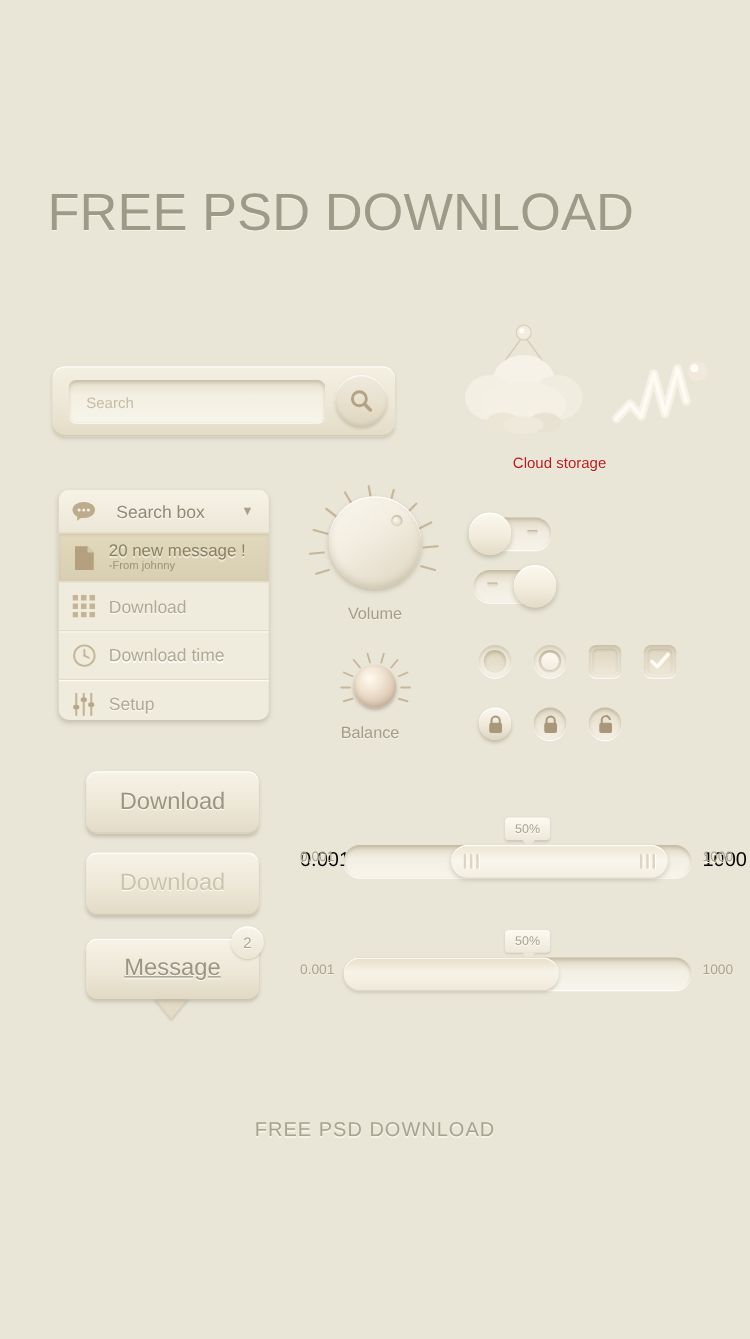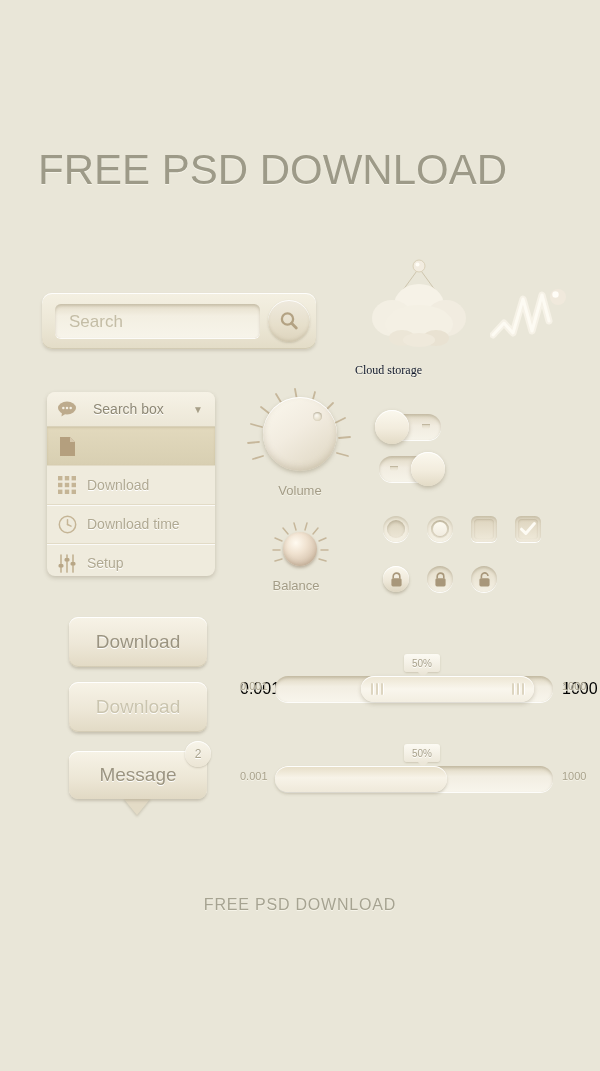--- a/index.html
+++ b/index.html
@@ -47,21 +47,21 @@
     left:13px;top:11px;width:205px;height:34px;
     border-radius:6px;
     background:linear-gradient(180deg,#e4ddc9 0%,#f3efe2 35%,#f7f4ea 100%);
     box-shadow:0 2px 3px rgba(140,128,100,.33) inset,
                0 1px 0 rgba(255,255,255,.85);
   }
   #search-input{
     position:absolute;left:12px;top:6px;width:180px;height:22px;
     border:0;background:transparent;outline:none;
     font-family:"Liberation Sans",sans-serif;
-    font-size:17px;color:#b3ad97;
+    font-size:12px;color:#b3ad97;
   }
   #search-input::placeholder{color:#c4bda6;}
   #search-button{
     left:226px;top:7px;width:42px;height:42px;border-radius:50%;
     background:linear-gradient(180deg,#efeade 0%,#e6dfcb 60%,#ddd4bd 100%);
     box-shadow:0 1px 0 rgba(255,255,255,.9) inset,
                0 -2px 3px rgba(150,138,108,.22) inset,
                0 1px 2px rgba(120,110,85,.25);
     display:flex;align-items:center;justify-content:center;
   }
@@ -94,21 +94,21 @@
   #mb-row-message{
     background:linear-gradient(180deg,#e2d9bd 0%,#d8cfb2 100%);
     box-shadow:0 1px 2px rgba(150,138,105,.25) inset;
   }
   #mb-row-message .mb-title{font-size:13.5px;color:#8a7f62;line-height:13px;text-shadow:0 1px 0 rgba(255,255,255,.55);}
   #mb-row-message .mb-sub{font-size:9px;color:#9c9176;line-height:11px;}
   .mb-icon{width:40px;display:flex;align-items:center;justify-content:center;flex:0 0 40px;}
 
   
   #cloud-group{left:360px;top:258px;width:120px;height:120px;}
-  #cloud-label{left:355px;top:363px;width:130px;text-align:left;font-size:12px;color:#0f172a;text-shadow:0 1px 0 #f6f4e9;font-family:Liberation Serif, serif;}
+  #cloud-label{left:355px;top:363px;width:130px;text-align:right;font-size:12px;color:#b91c1c;text-shadow:0 1px 0 #f6f4e9;}
   #chart-icon{left:490px;top:285px;width:72px;height:60px;}
 
   
   #volume-knob{
     left:263px;top:397px;width:74px;height:74px;border-radius:50%;
     background:linear-gradient(145deg,#fbf8ee 0%,#f2ece0 45%,#ddd5c0 100%);
     box-shadow:0 2px 4px rgba(120,108,80,.35),
                0 1px 0 rgba(255,255,255,.95) inset,
                0 -3px 6px rgba(150,138,108,.28) inset;
   }
@@ -289,20 +289,24 @@
       <div id="mb-header-label">Search box</div>
       <div id="mb-chevron">▼</div>
     </div>
 
     <div class="mb-row" id="mb-row-message">
       <div class="mb-icon">
         <svg width="17" height="21" viewBox="0 0 17 21">
           <path d="M1 1 h10 l5 5 v14 h-15 Z" fill="#b49f7e"></path>
           <path d="M11 1 v5 h5 Z" fill="#d6c8ad"></path>
         </svg>
+      </div>
+      <div>
+        <div class="mb-title">20 new message !</div>
+        <div class="mb-sub">-From johnny</div>
       </div>
     </div>
 
     <div class="mb-row">
       <div class="mb-icon">
         <svg width="18" height="18" viewBox="0 0 18 18">
           <g fill="#c5b596">
             <rect x="0" y="0" width="4.4" height="4.4"></rect>
               <rect x="6.8" y="0" width="4.4" height="4.4"></rect>
               <rect x="13.6" y="0" width="4.4" height="4.4"></rect>
@@ -456,21 +460,21 @@
       <path d="M3.4 6.5 V4.4 a3.3 3.3 0 0 1 6.6 -0.4" fill="none" stroke="#a8977a" stroke-width="1.6"></path>
       <rect x="1.4" y="6.2" width="10.2" height="8.2" rx="1.6" fill="#a8977a"></rect>
     </svg>
   </div>
 
   <div class="abs btn" id="btn-download">Download</div>
   <div class="abs btn" id="btn-download-disabled">Download</div>
 
   <div class="abs" style="left:69px;top:751px;width:160px;height:70px;">
     <div class="abs" id="message-tail"></div>
-    <div class="abs" style="left:0;top:0;width:138px;height:48px;border-radius:9px;display:flex;align-items:center;justify-content:center;font-size:19px;background:linear-gradient(180deg,#f7f3e7 0%,#ece6d5 60%,#e1d9c4 100%);box-shadow:0 1px 0 rgba(255,255,255,.95) inset,0 2px 3px rgba(120,110,85,.3);color:#9b9480;text-shadow:0 1px 0 #fff;">Message</div>
+    <div class="abs" style="left:0;top:0;width:138px;height:48px;border-radius:9px;display:flex;align-items:center;justify-content:center;font-size:19px;background:linear-gradient(180deg,#f7f3e7 0%,#ece6d5 60%,#e1d9c4 100%);box-shadow:0 1px 0 rgba(255,255,255,.95) inset,0 2px 3px rgba(120,110,85,.3);color:#9b9480;text-shadow:0 1px 0 #fff;text-decoration:underline;">Message</div>
     <div class="abs" id="message-badge">2</div>
   </div>
 
   <div class="abs" style="left:240px;top:680px;">0.001</div>
   <div class="abs" style="left:562px;top:680px;">1000</div>
   <div class="abs slider-end-label" style="left:240px;top:680px;">0.001</div>
   <div class="abs slider-end-label" style="left:562px;top:680px;">1000</div>
 
   <div class="abs" style="left:404px;top:654px;">
     <div class="tooltip">50%</div>

